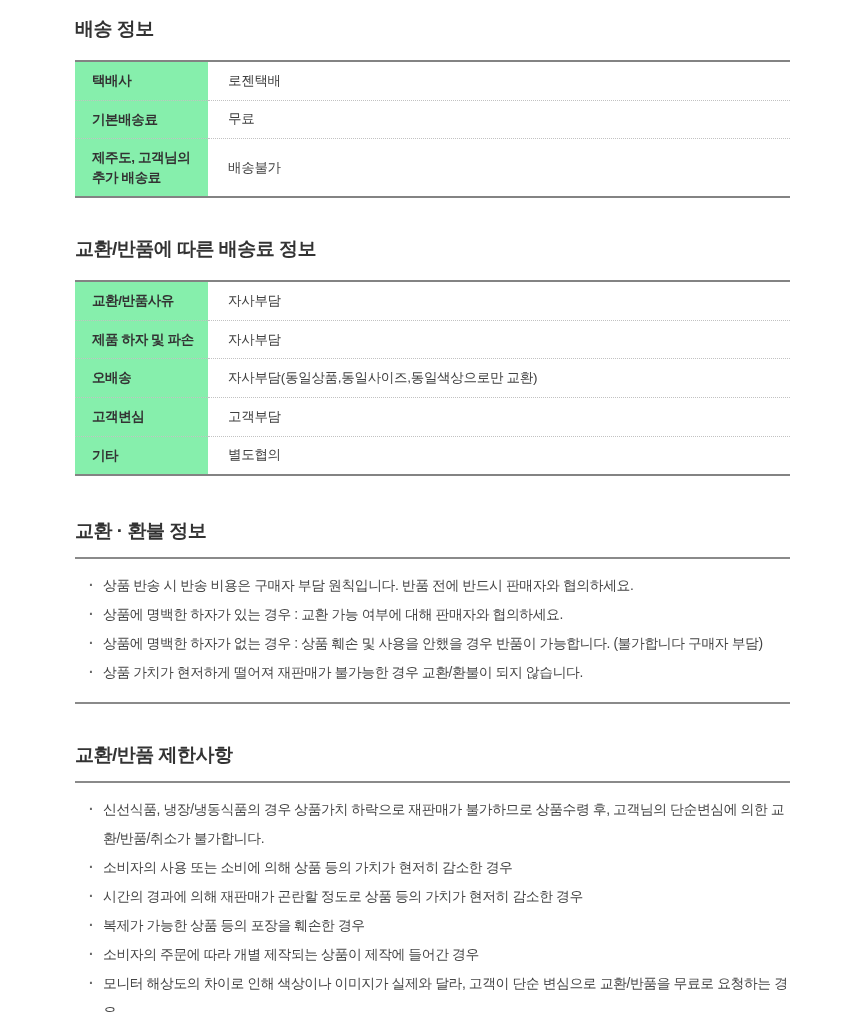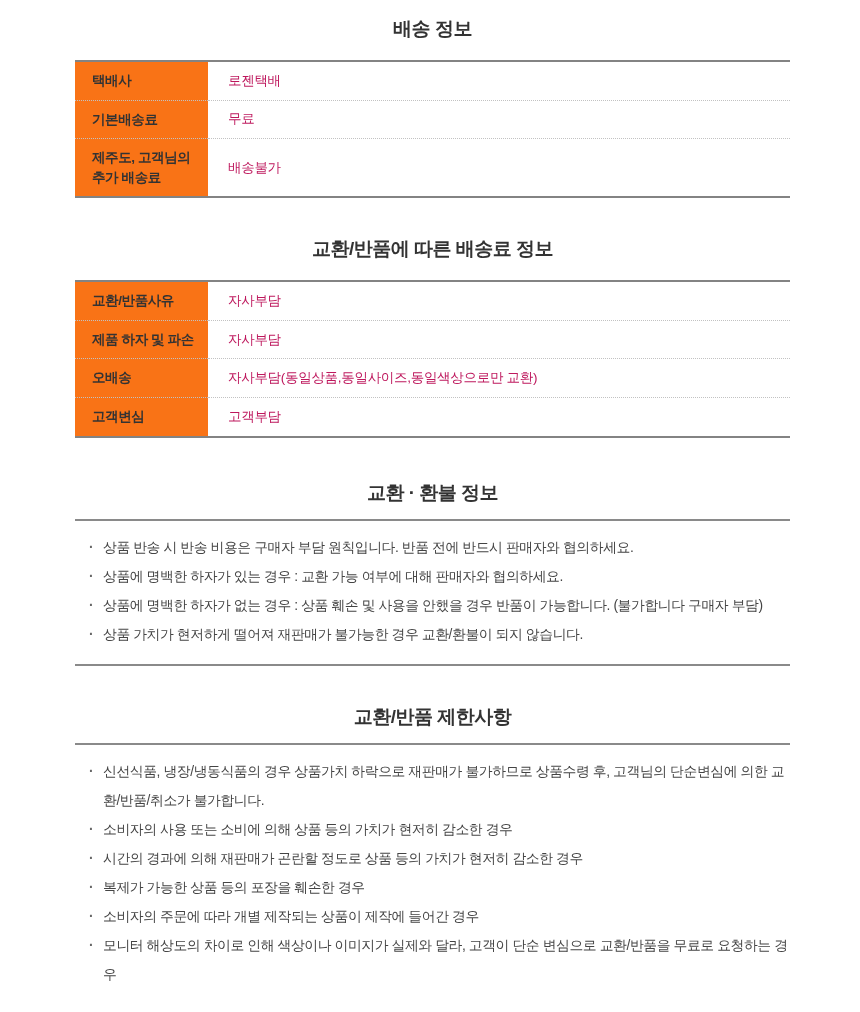--- a/index.html
+++ b/index.html
@@ -12,50 +12,49 @@
     margin: 0 auto;
   }
   .page {
     width: 860px;
     padding: 16px 70px 20px 75px;
   }
   .section-title {
     font-size: 19px;
     font-weight: bold;
     color: #333333;
-    text-align: center;
     letter-spacing: -0.5px;
   }
   
   .info-table {
     width: 100%;
     border-collapse: collapse;
     border-top: 2px solid #838383;
     border-bottom: 2px solid #838383;
     margin-top: 18px;
   }
   .info-table tr + tr th,
   .info-table tr + tr td {
     border-top: 1px dotted #c2c2c2;
   }
   .info-table th {
-    background: #f97316;
+    background: #86efac;
     width: 133px;
     font-size: 13.5px;
     font-weight: bold;
     color: #333333;
     text-align: left;
     vertical-align: middle;
     padding: 9px 6px 9px 17px;
     line-height: 1.45;
     letter-spacing: -0.4px;
   }
   .info-table td {
     font-size: 13.5px;
-    color: #be185d;
+    color: #404040;
     vertical-align: middle;
     padding: 9px 8px 9px 20px;
     letter-spacing: -0.3px;
   }
   
   .mt-38 { margin-top: 38px; }
   .mt-42 { margin-top: 42px; }
   .rule {
     border: none;
     border-top: 2px solid #8a8a8a;
@@ -119,20 +118,24 @@
           <td>자사부담</td>
         </tr>
         <tr>
           <th>오배송</th>
           <td>자사부담(동일상품,동일사이즈,동일색상으로만 교환)</td>
         </tr>
         <tr>
           <th>고객변심</th>
           <td>고객부담</td>
         </tr>
+        <tr>
+          <th>기타</th>
+          <td>별도협의</td>
+        </tr>
       </tbody>
     </table>
   </section>
 
   <section class="mt-42">
     <h2 class="section-title">교환 · 환불 정보</h2>
     <hr class="rule">
     <ul class="bullet-list">
       <li>
         <span class="dot">·</span>

